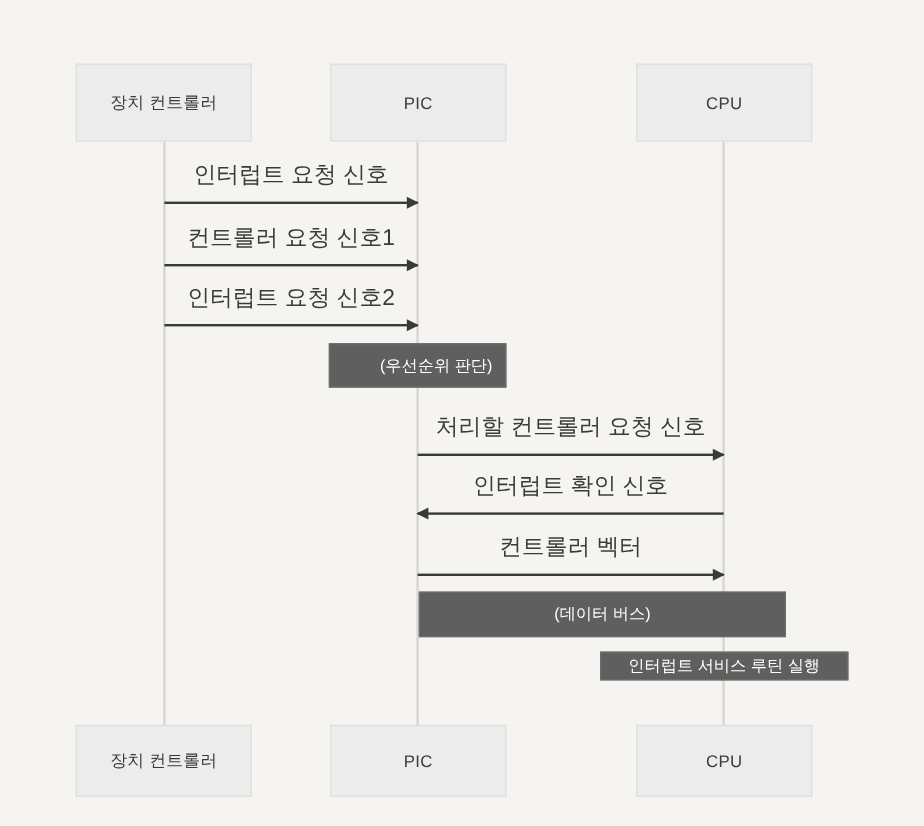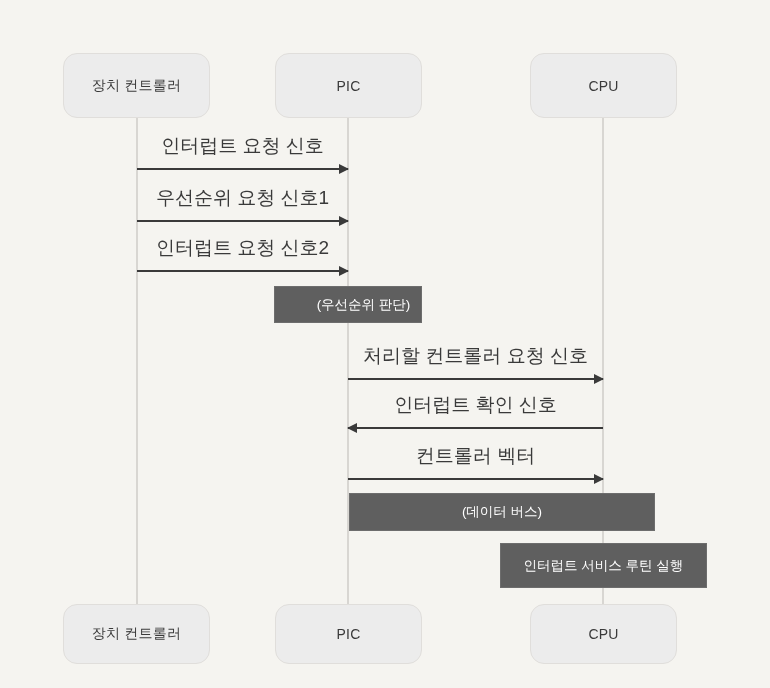--- a/index.html
+++ b/index.html
@@ -23,21 +23,21 @@
     position: absolute;
     width: 2px;
     background: #d8d6d2;
   }
   
   .actor-box {
     position: absolute;
     box-sizing: border-box;
     background: #ececec;
     border: 1px solid #e0dedb;
-    border-radius: 14px;
+    border-radius: 0;
     display: flex;
     align-items: center;
     justify-content: center;
     color: #3a3a3a;
     font-size: 14px;
     letter-spacing: 0.2px;
   }
   
   .msg {
     position: absolute;
@@ -110,21 +110,21 @@
     <span>CPU</span>
   </div>
 
   <div class="msg to-right" style="left:137px; top:168px; width:211px;">
     <div class="label">인터럽트 요청 신호</div>
     <div class="line"></div>
     <div class="head"></div>
   </div>
 
   <div class="msg to-right" style="left:137px; top:220px; width:211px;">
-    <div class="label">우선순위 요청 신호1</div>
+    <div class="label">컨트롤러 요청 신호1</div>
     <div class="line"></div>
     <div class="head"></div>
   </div>
 
   <div class="msg to-right" style="left:137px; top:270px; width:211px;">
     <div class="label">인터럽트 요청 신호2</div>
     <div class="line"></div>
     <div class="head"></div>
   </div>
 
@@ -147,21 +147,21 @@
   <div class="msg to-right" style="left:348px; top:478px; width:255px;">
     <div class="label">컨트롤러 벡터</div>
     <div class="line"></div>
     <div class="head"></div>
   </div>
 
   <div class="note-box" style="left:322px; top:493px; width:306px; height:38px;margin-left:27px;">
     <span>(데이터 버스)</span>
   </div>
 
-  <div class="note-box" style="left:500px; top:543px; width:207px; height:45px;">
+  <div class="note-box" style="left:500px; top:543px; width:207px; height:24px;">
     <span>인터럽트 서비스 루틴 실행</span>
   </div>
 
   <div class="actor-box" style="left:63px; top:604px; width:147px; height:60px;">
     <span>장치 컨트롤러</span>
   </div>
   <div class="actor-box" style="left:275px; top:604px; width:147px; height:60px;">
     <span>PIC</span>
   </div>
   <div class="actor-box" style="left:530px; top:604px; width:147px; height:60px;">

